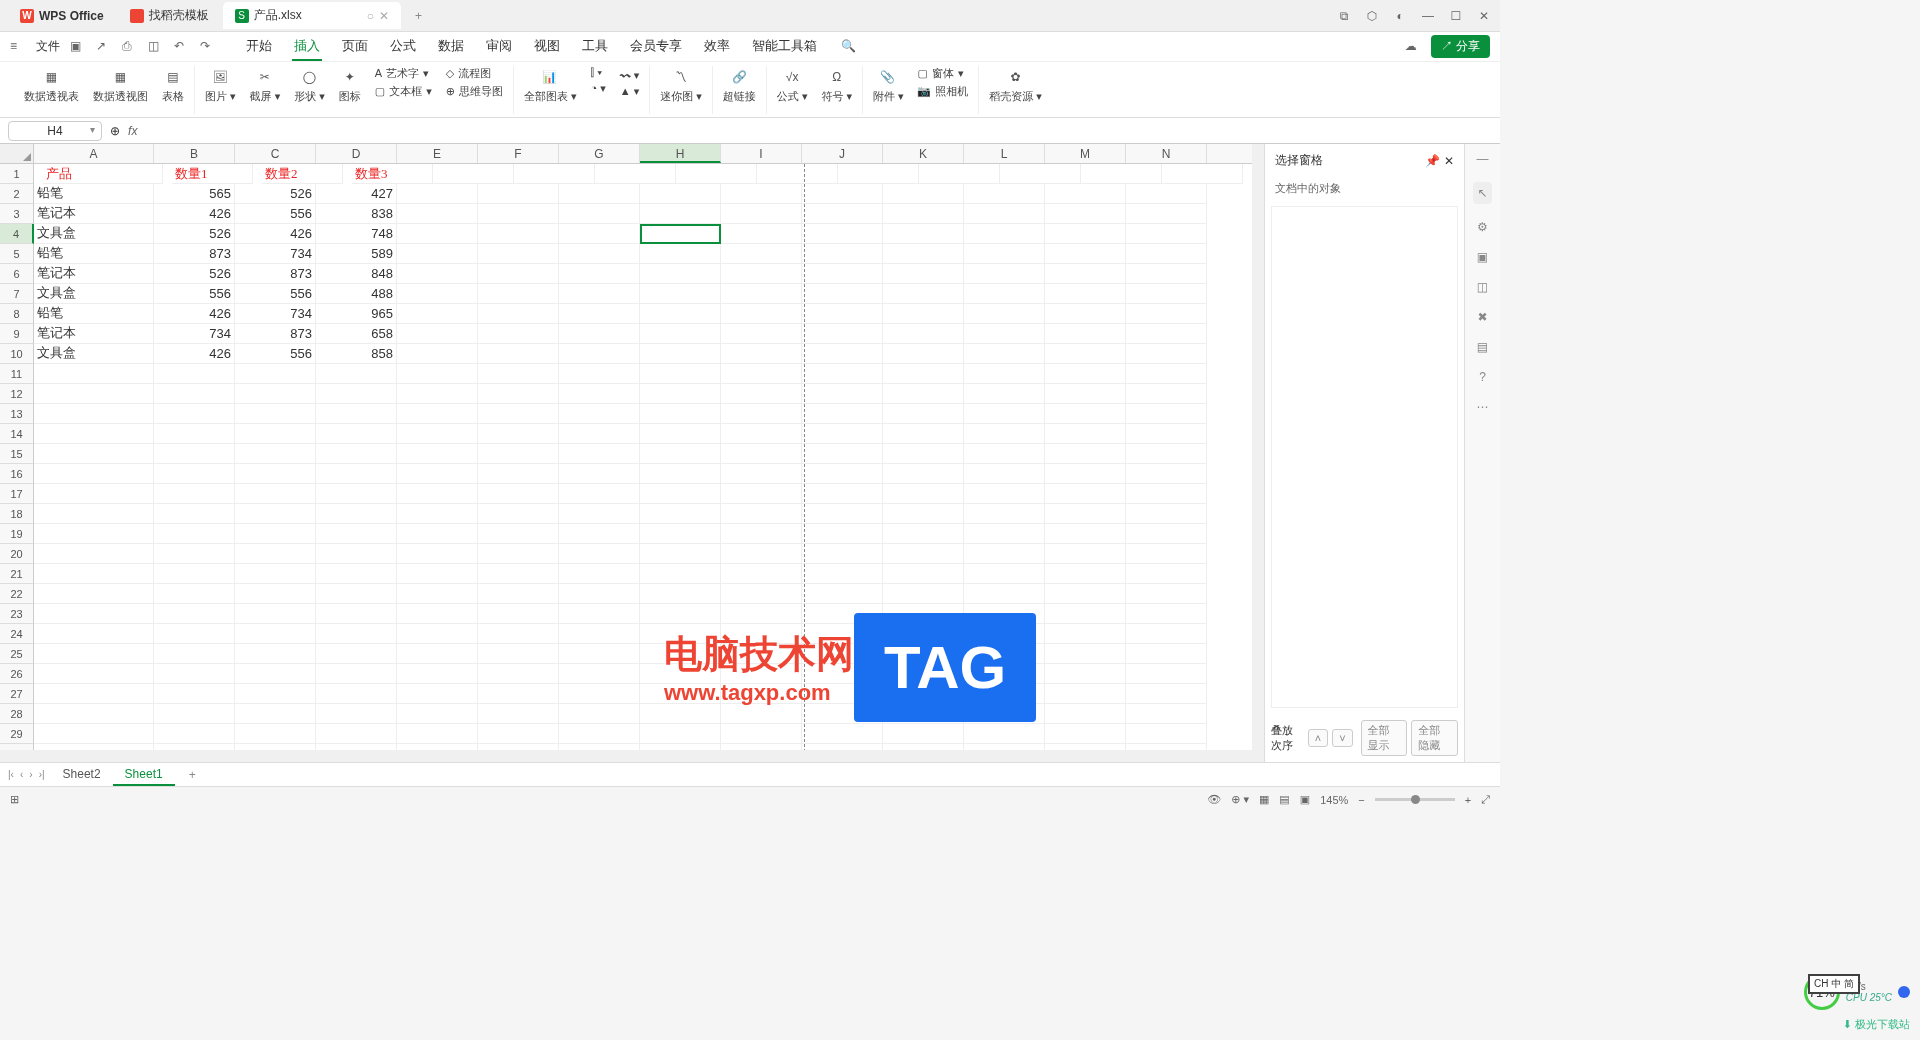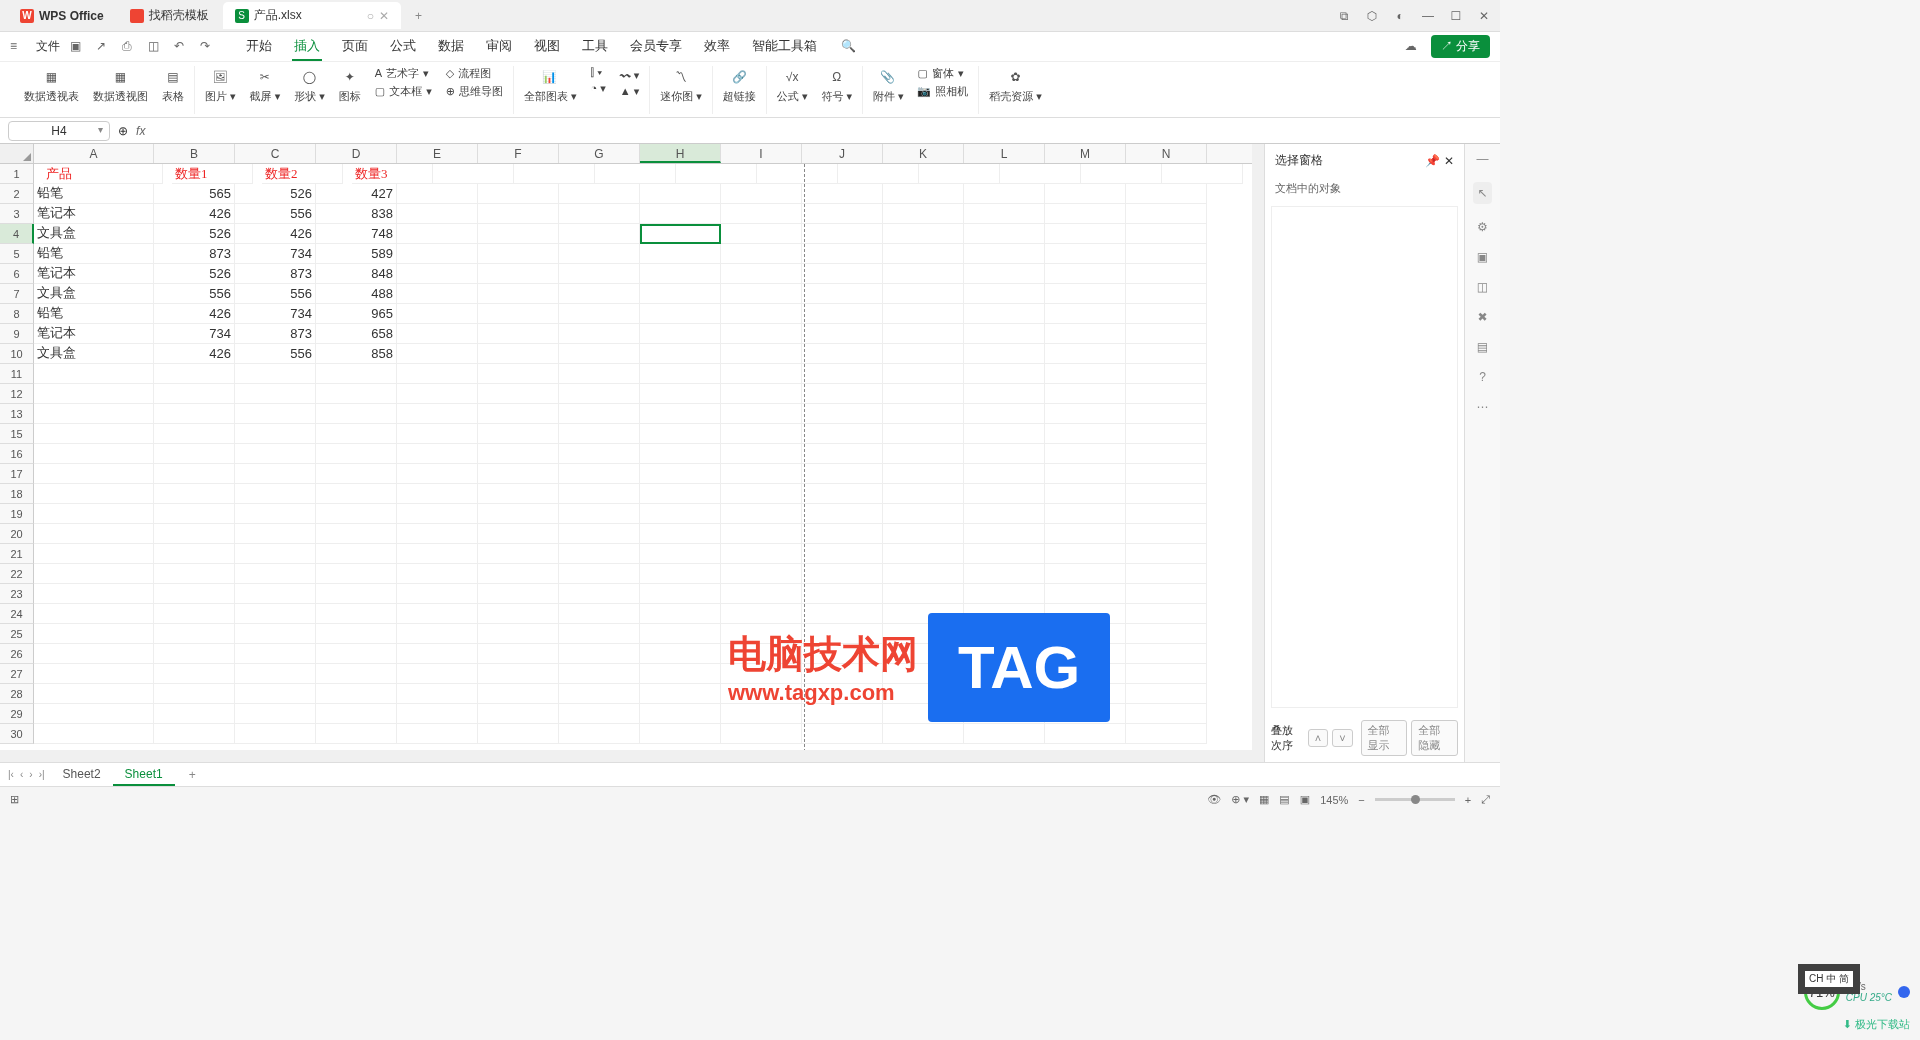--- a/index.html
+++ b/index.html
@@ -26,21 +26,21 @@
 .ribbon { height: 56px; background: #fff; display: flex; align-items: center; padding: 0 14px; border-bottom: 1px solid #ddd; }
 .ribbon-group { display: flex; gap: 14px; align-items: flex-start; padding: 0 10px; border-right: 1px solid #eee; height: 48px; }
 .ribbon-group:last-child { border-right: none; }
 .ribbon-btn { display: flex; flex-direction: column; align-items: center; gap: 3px; cursor: pointer; padding-top: 2px; }
 .ribbon-btn-icon { width: 18px; height: 18px; display: flex; align-items: center; justify-content: center; color: #555; }
 .ribbon-btn-label { font-size: 11px; color: #444; white-space: nowrap; }
 .ribbon-stack { display: flex; flex-direction: column; gap: 3px; justify-content: center; }
 .ribbon-small { display: flex; align-items: center; gap: 4px; font-size: 11px; color: #444; cursor: pointer; }
 
 .formula-bar { height: 26px; background: #fff; display: flex; align-items: center; border-bottom: 1px solid #ccc; padding: 0 8px; gap: 8px; }
-.name-box { width: 102px; border: 1px solid #ccc; padding: 2px 10px; text-align: center; background: #fff; border-radius: 4px; position: relative; }
+.name-box { width: 94px; border: 1px solid #ccc; padding: 2px 10px; text-align: center; background: #fff; border-radius: 4px; position: relative; }
 .name-box::after { content: "▾"; position: absolute; right: 6px; color: #888; font-size: 10px; }
 .fx-area { display: flex; align-items: center; gap: 8px; flex: 1; }
 .fx-label { font-style: italic; color: #666; }
 
 .main-area { display: flex; height: 618px; }
 .spreadsheet { flex: 1; background: #fff; position: relative; overflow: hidden; }
 .col-headers { display: flex; height: 20px; background: #f8f8f8; border-bottom: 1px solid #ccc; }
 .corner { width: 34px; border-right: 1px solid #ccc; background: #f0f0f0; position: relative; }
 .corner::after { content: ""; position: absolute; right: 2px; bottom: 2px; width: 0; height: 0; border-left: 8px solid transparent; border-bottom: 8px solid #999; }
 .col-h { width: 81px; text-align: center; border-right: 1px solid #ddd; line-height: 20px; font-size: 12px; color: #555; }
@@ -69,21 +69,21 @@
 .sheet-tabs { height: 24px; background: #fff; border-top: 1px solid #ddd; display: flex; align-items: center; padding: 0 8px; gap: 6px; }
 .sheet-nav { color: #888; font-size: 10px; cursor: pointer; }
 .sheet-tab { padding: 3px 12px; font-size: 12px; cursor: pointer; color: #555; }
 .sheet-tab.active { color: #0a8f3c; border-bottom: 2px solid #0a8f3c; font-weight: 500; }
 
 .status-bar { height: 26px; background: #f5f5f5; display: flex; align-items: center; padding: 0 10px; font-size: 11px; color: #666; border-top: 1px solid #ddd; }
 .status-right { margin-left: auto; display: flex; gap: 10px; align-items: center; }
 .zoom-slider { width: 80px; height: 3px; background: #ccc; position: relative; }
 .zoom-slider::after { content: ""; position: absolute; left: 45%; top: -3px; width: 9px; height: 9px; background: #888; border-radius: 50%; }
 
-.watermark { position: absolute; bottom: 40px; left: 728px; display: flex; align-items: center; gap: 10px; pointer-events: none; }
+.watermark { position: absolute; bottom: 40px; left: 664px; display: flex; align-items: center; pointer-events: none; }
 .watermark-text { color: #1a6ef0; font-size: 38px; font-weight: bold; font-family: SimHei; }
 .watermark-text .cn { color: #e43; }
 .watermark-sub { color: #e43; font-size: 22px; font-weight: bold; }
 .watermark-tag { background: #1a6ef0; color: #fff; font-size: 60px; font-weight: bold; padding: 20px 30px; border-radius: 4px; }
 
 .corner-widget { position: absolute; right: 10px; bottom: 30px; display: flex; align-items: center; gap: 6px; font-size: 10px; color: #666; }
 .perf-circle { width: 36px; height: 36px; border: 3px solid #4c4; border-radius: 50%; display: flex; align-items: center; justify-content: center; font-size: 13px; color: #333; }
 .download-badge { position: absolute; right: 10px; bottom: 8px; font-size: 11px; color: #3b8; }
 </style>
 </head>
@@ -498,20 +498,37 @@
           <div class="cell"></div>
           <div class="cell"></div>
           <div class="cell"></div>
           <div class="cell"></div>
           <div class="cell"></div>
           <div class="cell"></div>
           <div class="cell"></div>
           <div class="cell"></div>
         </div>
         <div class="row">
+          <div class="row-h">14</div>
+          <div class="cell a"></div>
+          <div class="cell"></div>
+          <div class="cell"></div>
+          <div class="cell"></div>
+          <div class="cell"></div>
+          <div class="cell"></div>
+          <div class="cell"></div>
+          <div class="cell"></div>
+          <div class="cell"></div>
+          <div class="cell"></div>
+          <div class="cell"></div>
+          <div class="cell"></div>
+          <div class="cell"></div>
+          <div class="cell"></div>
+        </div>
+        <div class="row">
           <div class="row-h">15</div>
           <div class="cell a"></div>
           <div class="cell"></div>
           <div class="cell"></div>
           <div class="cell"></div>
           <div class="cell"></div>
           <div class="cell"></div>
           <div class="cell"></div>
           <div class="cell"></div>
           <div class="cell"></div>
@@ -852,14 +869,14 @@
 </div>
 
 <div class="corner-widget">
   <div class="perf-circle">71%</div>
   <div style="display:flex;flex-direction:column;">
     <span>0K/s</span>
     <span style="color:#3a8;font-style:italic;">CPU 25°C</span>
   </div>
   <span style="width:12px;height:12px;background:#36e;border-radius:50%;"></span>
 </div>
-<div style="position:absolute;right:60px;bottom:46px;border:7px solid #404040;padding:1px 4px;font-size:10px;background:#fff;">CH 中 简</div>
+<div style="position:absolute;right:60px;bottom:46px;border:2px solid #404040;padding:1px 4px;font-size:10px;background:#fff;">CH 中 简</div>
 <div class="download-badge">⬇ <span>极光下载站</span></div>
 
 </body></html>

